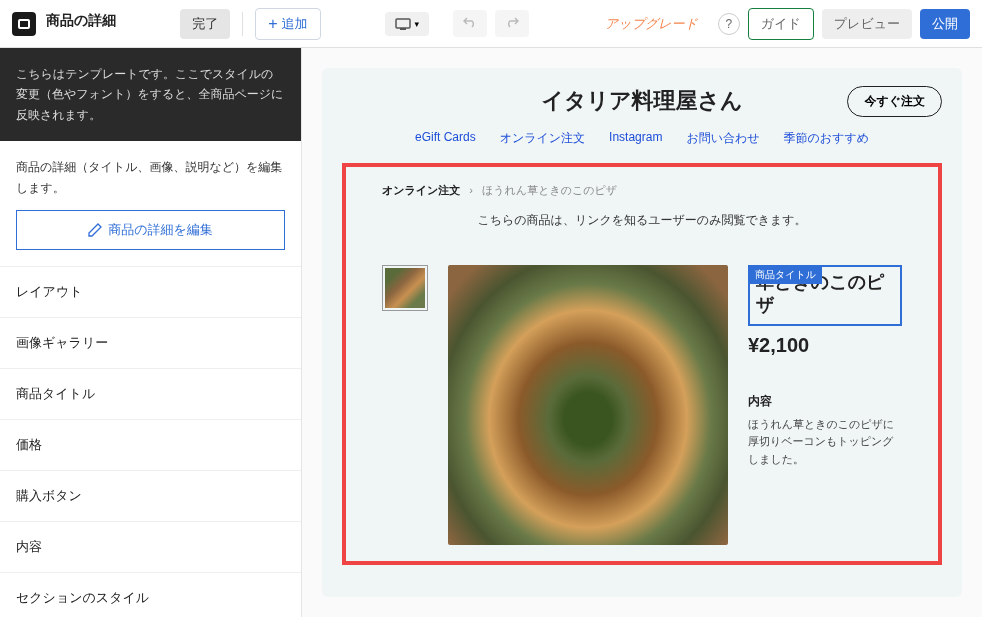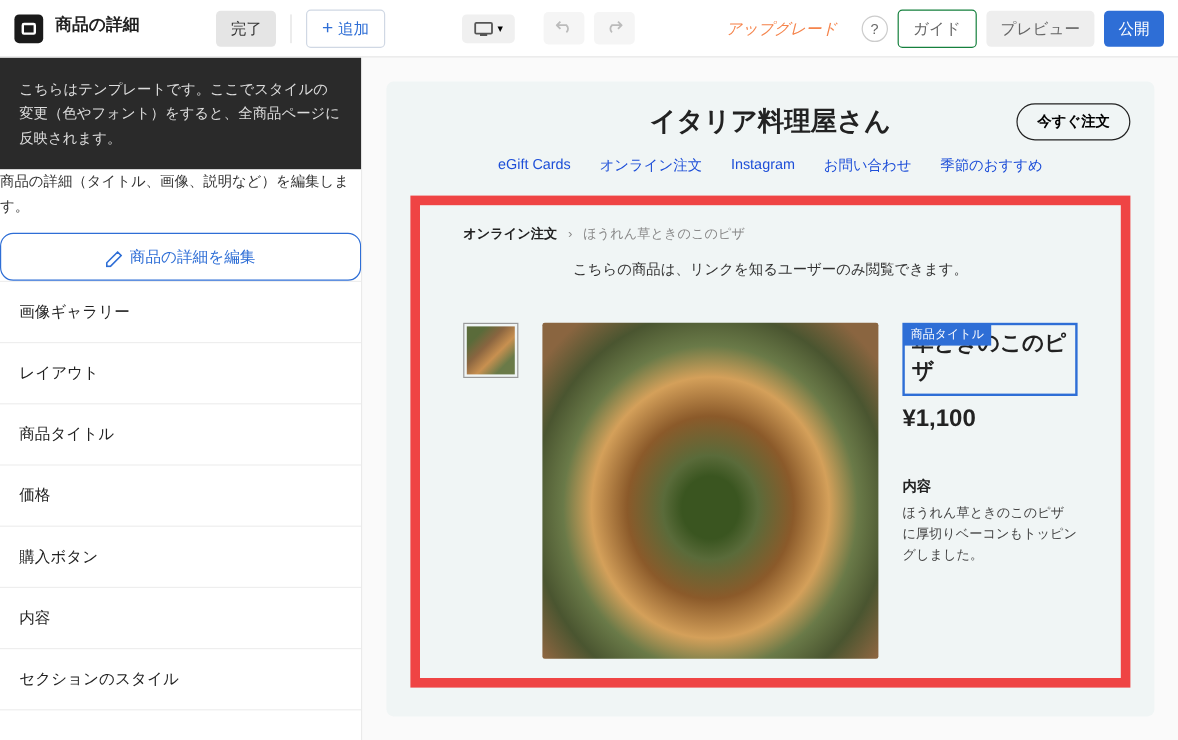--- a/index.html
+++ b/index.html
@@ -20,34 +20,34 @@
     .btn-help { border: 1px solid #ccc; border-radius: 50%; width: 22px; height: 22px; padding: 0; display: flex; align-items: center; justify-content: center; font-size: 12px; color: #666; }
     .btn-guide { border: 1px solid #15803d; color: #666; }
     .btn-preview { background: #eee; color: #666; }
     .btn-publish { background: #2e6ed6; color: #fff; font-weight: 500; }
     .divider { width: 1px; height: 24px; background: #e0e0e0; margin: 0 4px; }
 
     .main { display: flex; height: calc(617px - 48px); }
     
     .sidebar { width: 302px; display: flex; flex-direction: column; background: #fff; border-right: 1px solid #e5e5e5; overflow-y: auto; }
     .sidebar-dark { background: #2a2a2a; color: #ddd; padding: 16px; font-size: 12px; line-height: 1.7; }
-    .sidebar-section { border-bottom: 1px solid #eee; }
+    .sidebar-section { padding: 16px; border-bottom: 1px solid #eee; }
     .sidebar-desc { font-size: 12px; color: #333; line-height: 1.7; margin-bottom: 12px; }
-    .edit-btn { width: 100%; padding: 10px; border: 1px solid #2e6ed6; color: #2e6ed6; background: #fff; border-radius: 11px; display: flex; align-items: flex-end; justify-content: center; gap: 6px; cursor: pointer; font-size: 13px; }
+    .edit-btn { width: 100%; padding: 10px; border: 1px solid #2e6ed6; color: #2e6ed6; background: #fff; border-radius: 0; display: flex; align-items: center; justify-content: center; gap: 6px; cursor: pointer; font-size: 13px; }
     .sidebar-item { padding: 16px; border-bottom: 1px solid #eee; font-size: 13px; cursor: pointer; }
     
     .canvas { flex: 1; background: #fafafa; padding: 20px; overflow: auto; }
     .site-preview { background: #f0f5f5; border-radius: 6px; padding: 18px 20px 0 20px; min-height: 100%; }
     .site-header { text-align: center; position: relative; }
     .site-title { font-size: 22px; font-weight: 700; margin-bottom: 14px; }
     .order-btn { position: absolute; right: 0; top: 0; padding: 6px 16px; border: 1.5px solid #222; border-radius: 18px; font-size: 12px; font-weight: 600; background: transparent; cursor: pointer; }
     .site-nav { display: flex; justify-content: center; gap: 24px; font-size: 12px; color: #1d4ed8; margin-bottom: 16px; }
     .site-nav span { cursor: pointer; }
     
-    .product-area { border: 8px solid #ef4444; padding: 16px 36px; background: #f0f5f5; }
+    .product-area { border: 4px solid #ef4444; padding: 16px 36px; background: #f0f5f5; }
     .breadcrumb { font-size: 11px; margin-bottom: 12px; }
     .breadcrumb .bc-main { font-weight: 700; color: #222; }
     .breadcrumb .bc-sep { color: #888; margin: 0 6px; }
     .breadcrumb .bc-sub { color: #888; }
     .notice { text-align: center; font-size: 12px; color: #333; margin: 14px 0 36px 0; }
     
     .product-row { display: flex; gap: 20px; align-items: flex-start; }
     .thumbs { display: flex; flex-direction: column; }
     .thumb { width: 46px; height: 46px; border: 1px solid #999; padding: 2px; }
     .thumb-inner { width: 100%; height: 100%; background: linear-gradient(135deg, #5a6b3a 20%, #8a6540 40%, #c89050 60%, #6a7a48 80%); }
@@ -113,22 +113,22 @@
     <div class="sidebar-dark">こちらはテンプレートです。ここでスタイルの変更（色やフォント）をすると、全商品ページに反映されます。</div>
     <div class="sidebar-section">
       <div class="sidebar-desc">商品の詳細（タイトル、画像、説明など）を編集します。</div>
       <button class="edit-btn">
         <svg width="14" height="14" viewBox="0 0 14 14">
             <path d="M10 1 L13 4 L4 13 L1 13 L1 10 Z" fill="none" stroke="#2e6ed6" stroke-width="1.3"></path>
           </svg>
         <span>商品の詳細を編集</span>
       </button>
     </div>
+    <div class="sidebar-item">レイアウト</div>
     <div class="sidebar-item">画像ギャラリー</div>
-    <div class="sidebar-item">レイアウト</div>
     <div class="sidebar-item">商品タイトル</div>
     <div class="sidebar-item">価格</div>
     <div class="sidebar-item">購入ボタン</div>
     <div class="sidebar-item">内容</div>
     <div class="sidebar-item">セクションのスタイル</div>
   </div>
 
   <div class="canvas">
     <div class="site-preview">
       <div class="site-header">
@@ -156,21 +156,21 @@
             <div class="thumb">
                 <div class="thumb-inner"></div>
               </div>
           </div>
           <div class="main-img"></div>
           <div class="product-info">
             <div class="title-box">
               <span class="title-tag">商品タイトル</span>
               <div class="product-title">草ときのこのピザ</div>
             </div>
-            <div class="price">¥1,100</div>
+            <div class="price">¥2,100</div>
             <div class="content-label">内容</div>
             <div class="content-text">ほうれん草ときのこのピザに厚切りベーコンもトッピングしました。</div>
           </div>
         </div>
       </div>
     </div>
   </div>
 </div>
 
 </body></html>

